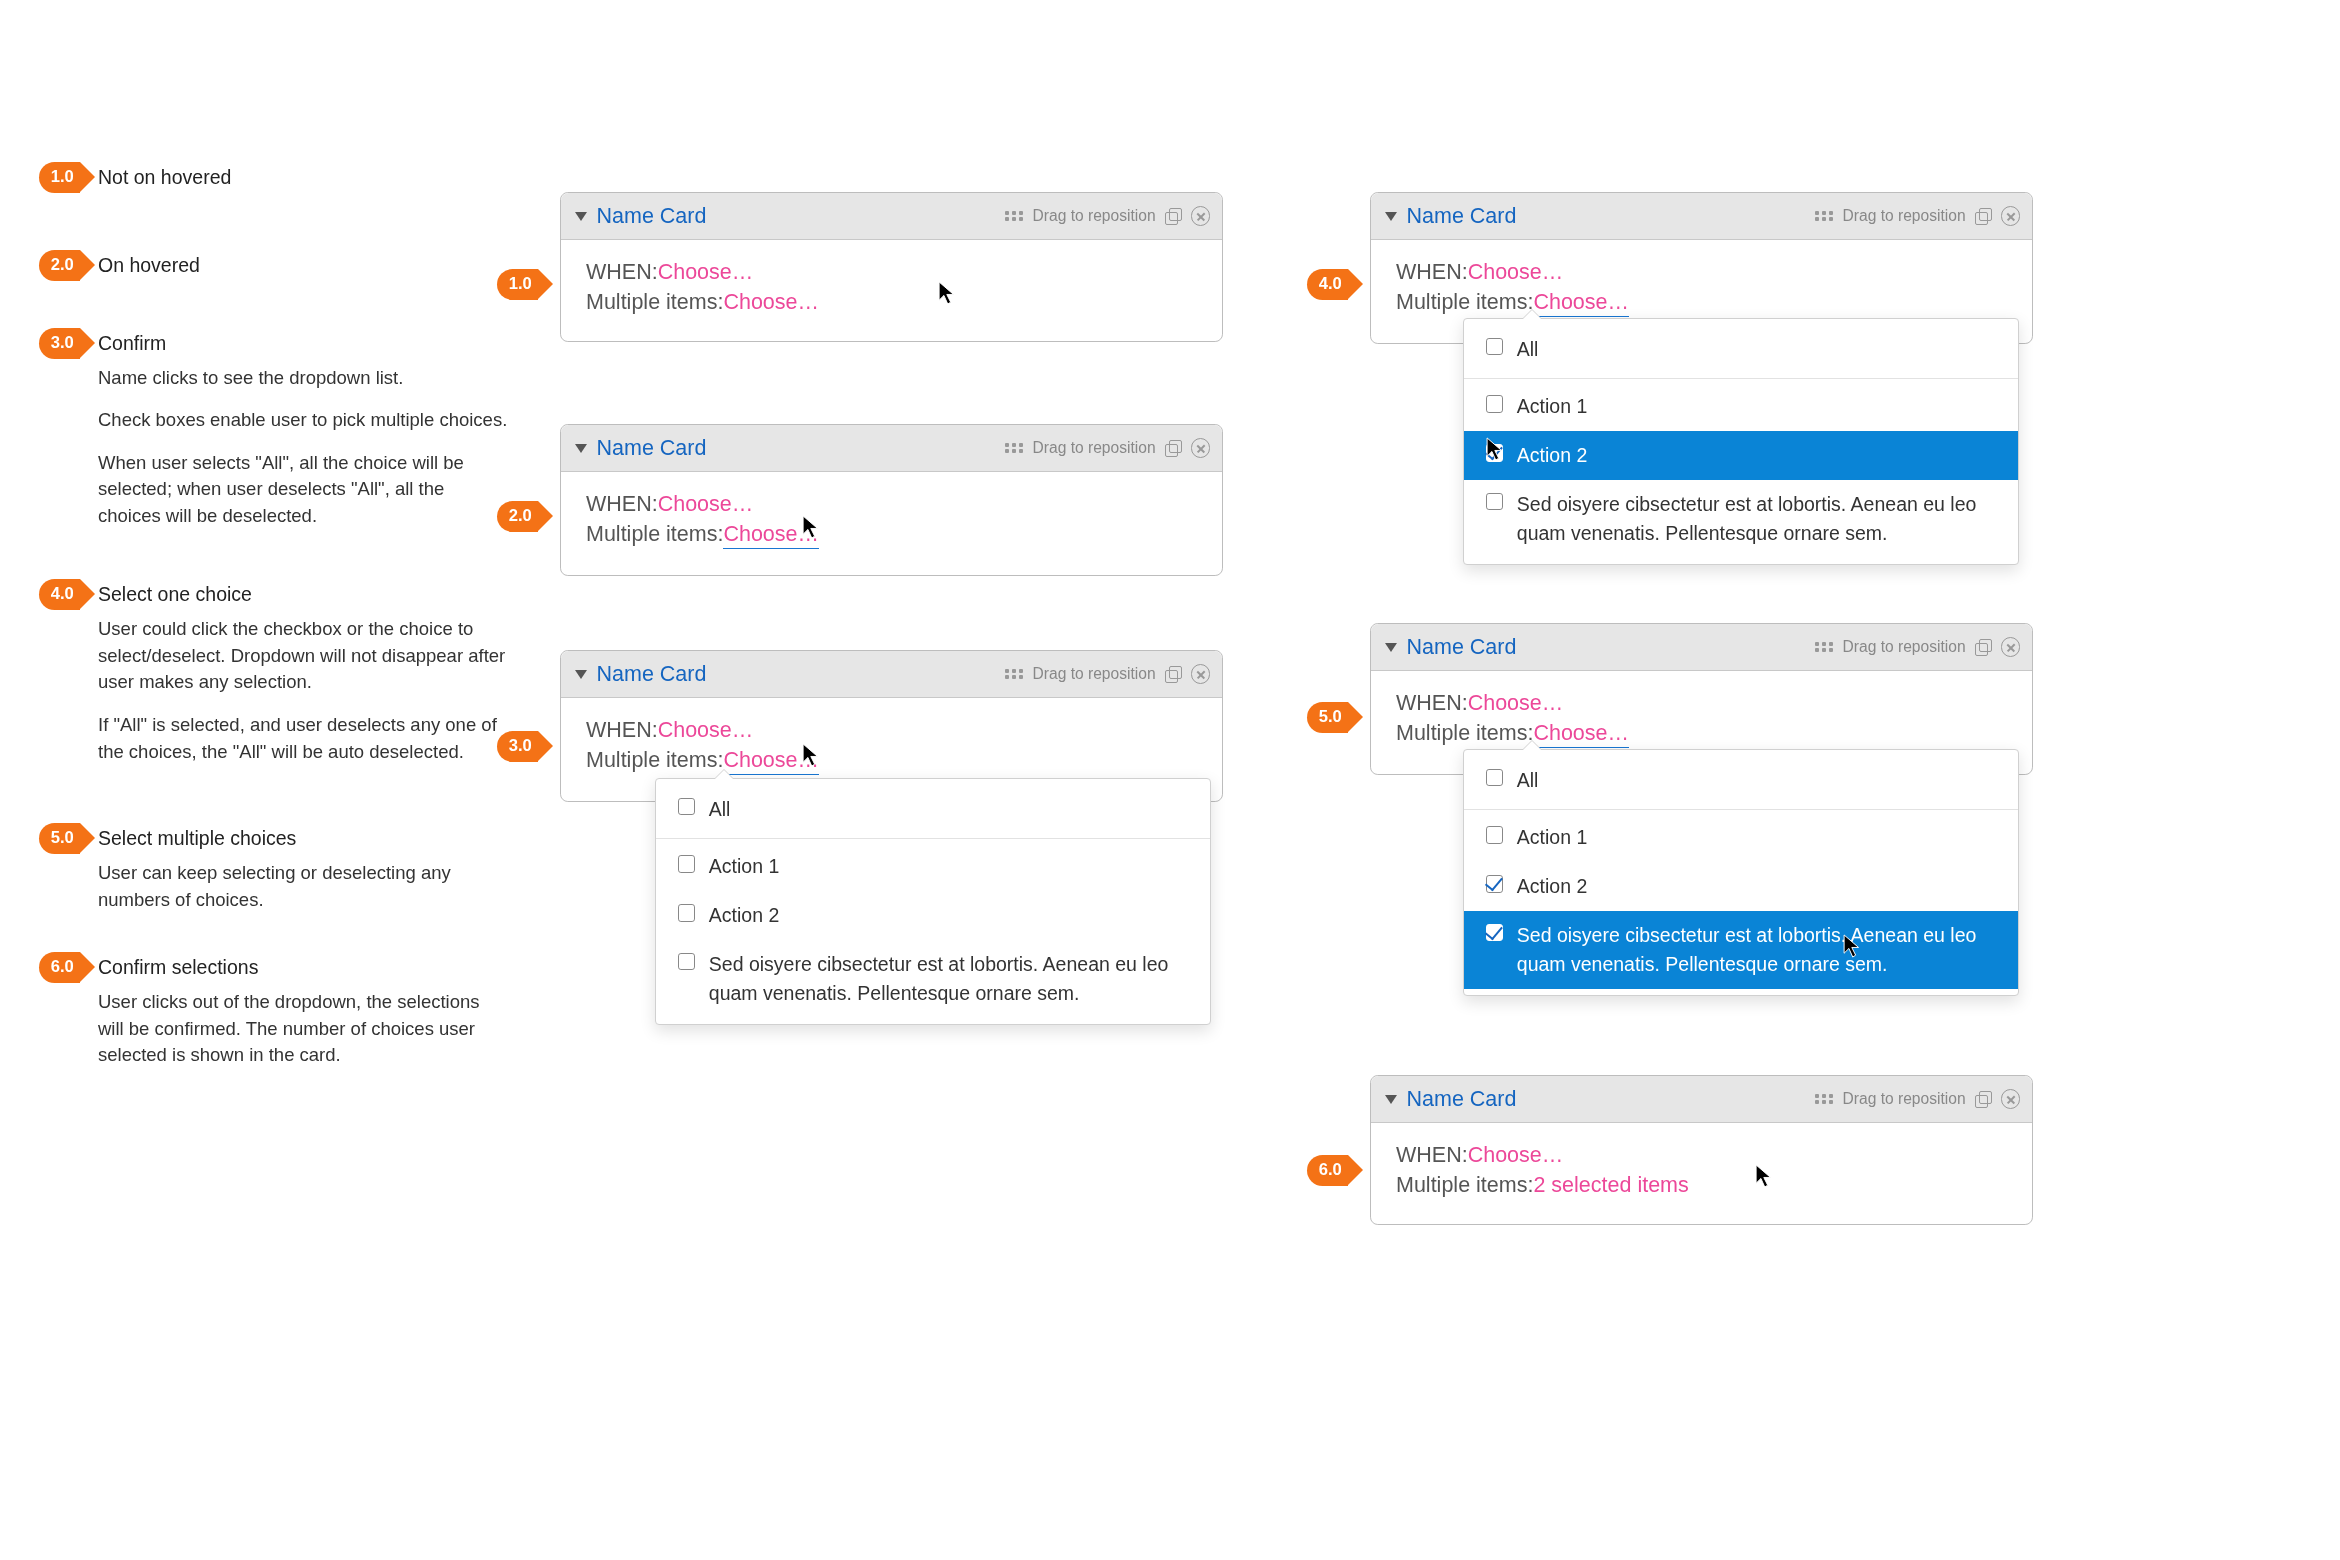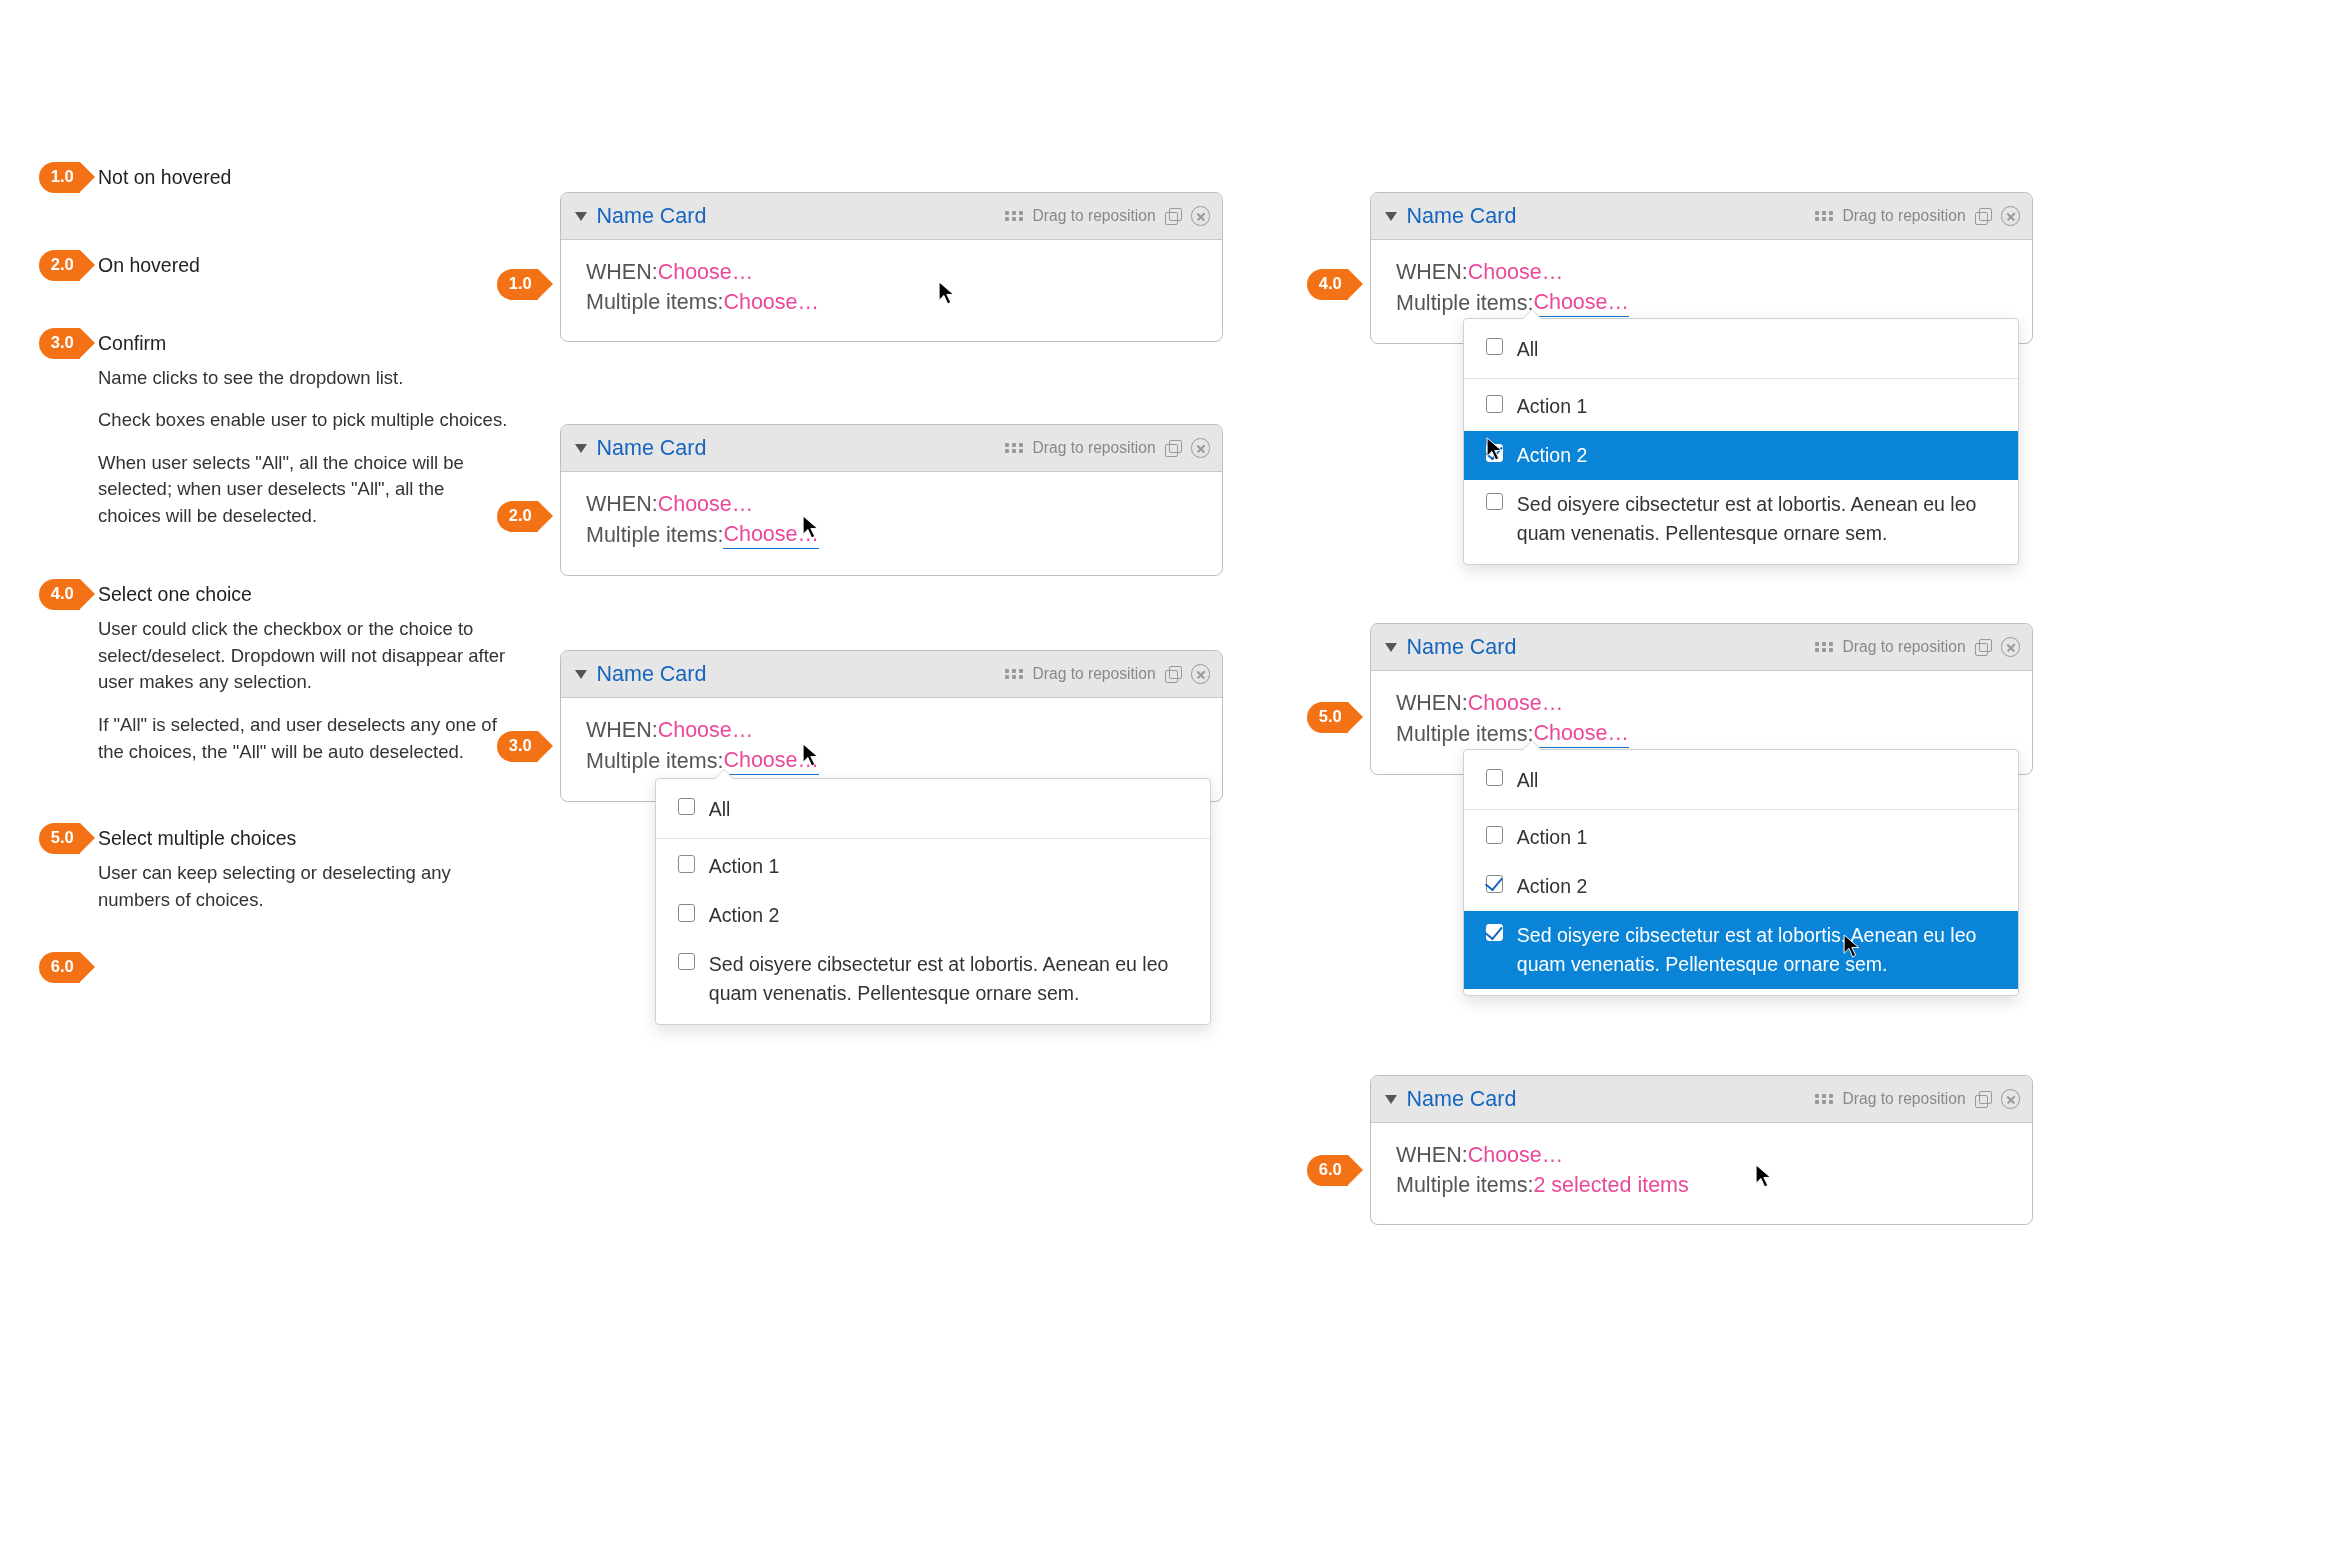--- a/index.html
+++ b/index.html
@@ -91,21 +91,21 @@
     position:relative;
   }
   .close-icon::before, .close-icon::after {
     content:""; position:absolute; left:3.9px; top:8.3px; width:9.8px; height:1.5px;
     background:#999;
   }
   .close-icon::before { transform: rotate(45deg); }
   .close-icon::after  { transform: rotate(-45deg); }
 
   .card-body { padding: 13.7px 25px 19.5px 25px; font-size: 21.5px; color:#555; }
-  .row { display:flex; align-items:center; margin: 5.9px 0; }
+  .row { display:flex; align-items:flex-start; margin: 5.9px 0; }
   .row .lbl { color:#555; }
   .row .link { color:#ec4899; cursor:pointer; }
   .row .link.under { border-bottom: 1.5px solid #1976d2; padding-bottom: 1px; }
 
   
   .dropdown {
     position:absolute;
     width: 556px;
     background:#fff;
     border:1px solid #d0d0d0;
@@ -191,20 +191,24 @@
 
 <div class="spec" style="top:827px">
   <h4>Select multiple choices</h4>
   <p>User can keep selecting or deselecting any numbers of choices.</p>
 </div>
 <div class="marker" style="left:39px; top:825px">
   <div class="bubble">5.0</div>
       <div class="point"></div>
 </div>
 
+<div class="spec" style="top:956px">
+  <h4>Confirm selections</h4>
+  <p>User clicks out of the dropdown, the selections will be confirmed. The number of choices user selected is shown in the card.</p>
+</div>
 <div class="marker" style="left:39px; top:954px">
   <div class="bubble">6.0</div>
       <div class="point"></div>
 </div>
 
 <div class="card" style="left:560px; top:168px">
   <div class="card-header">
     <div class="tri-down"></div>
     <span class="card-title">Name Card</span>
     <div class="card-header-right">

